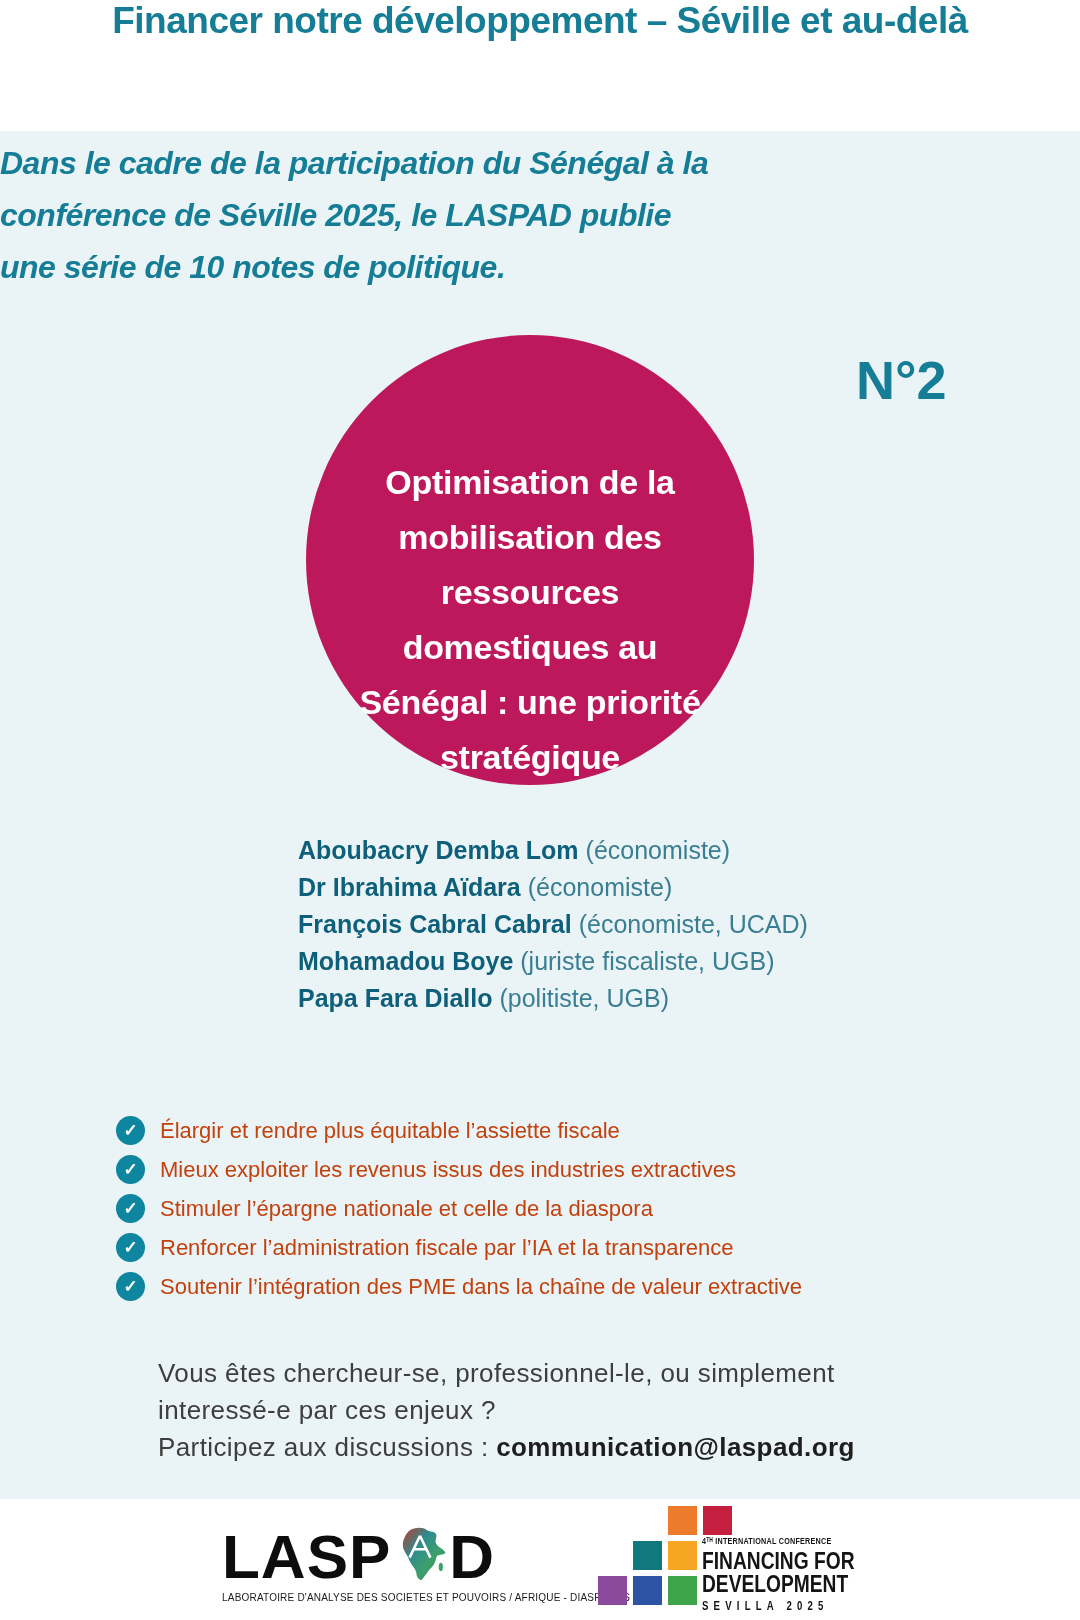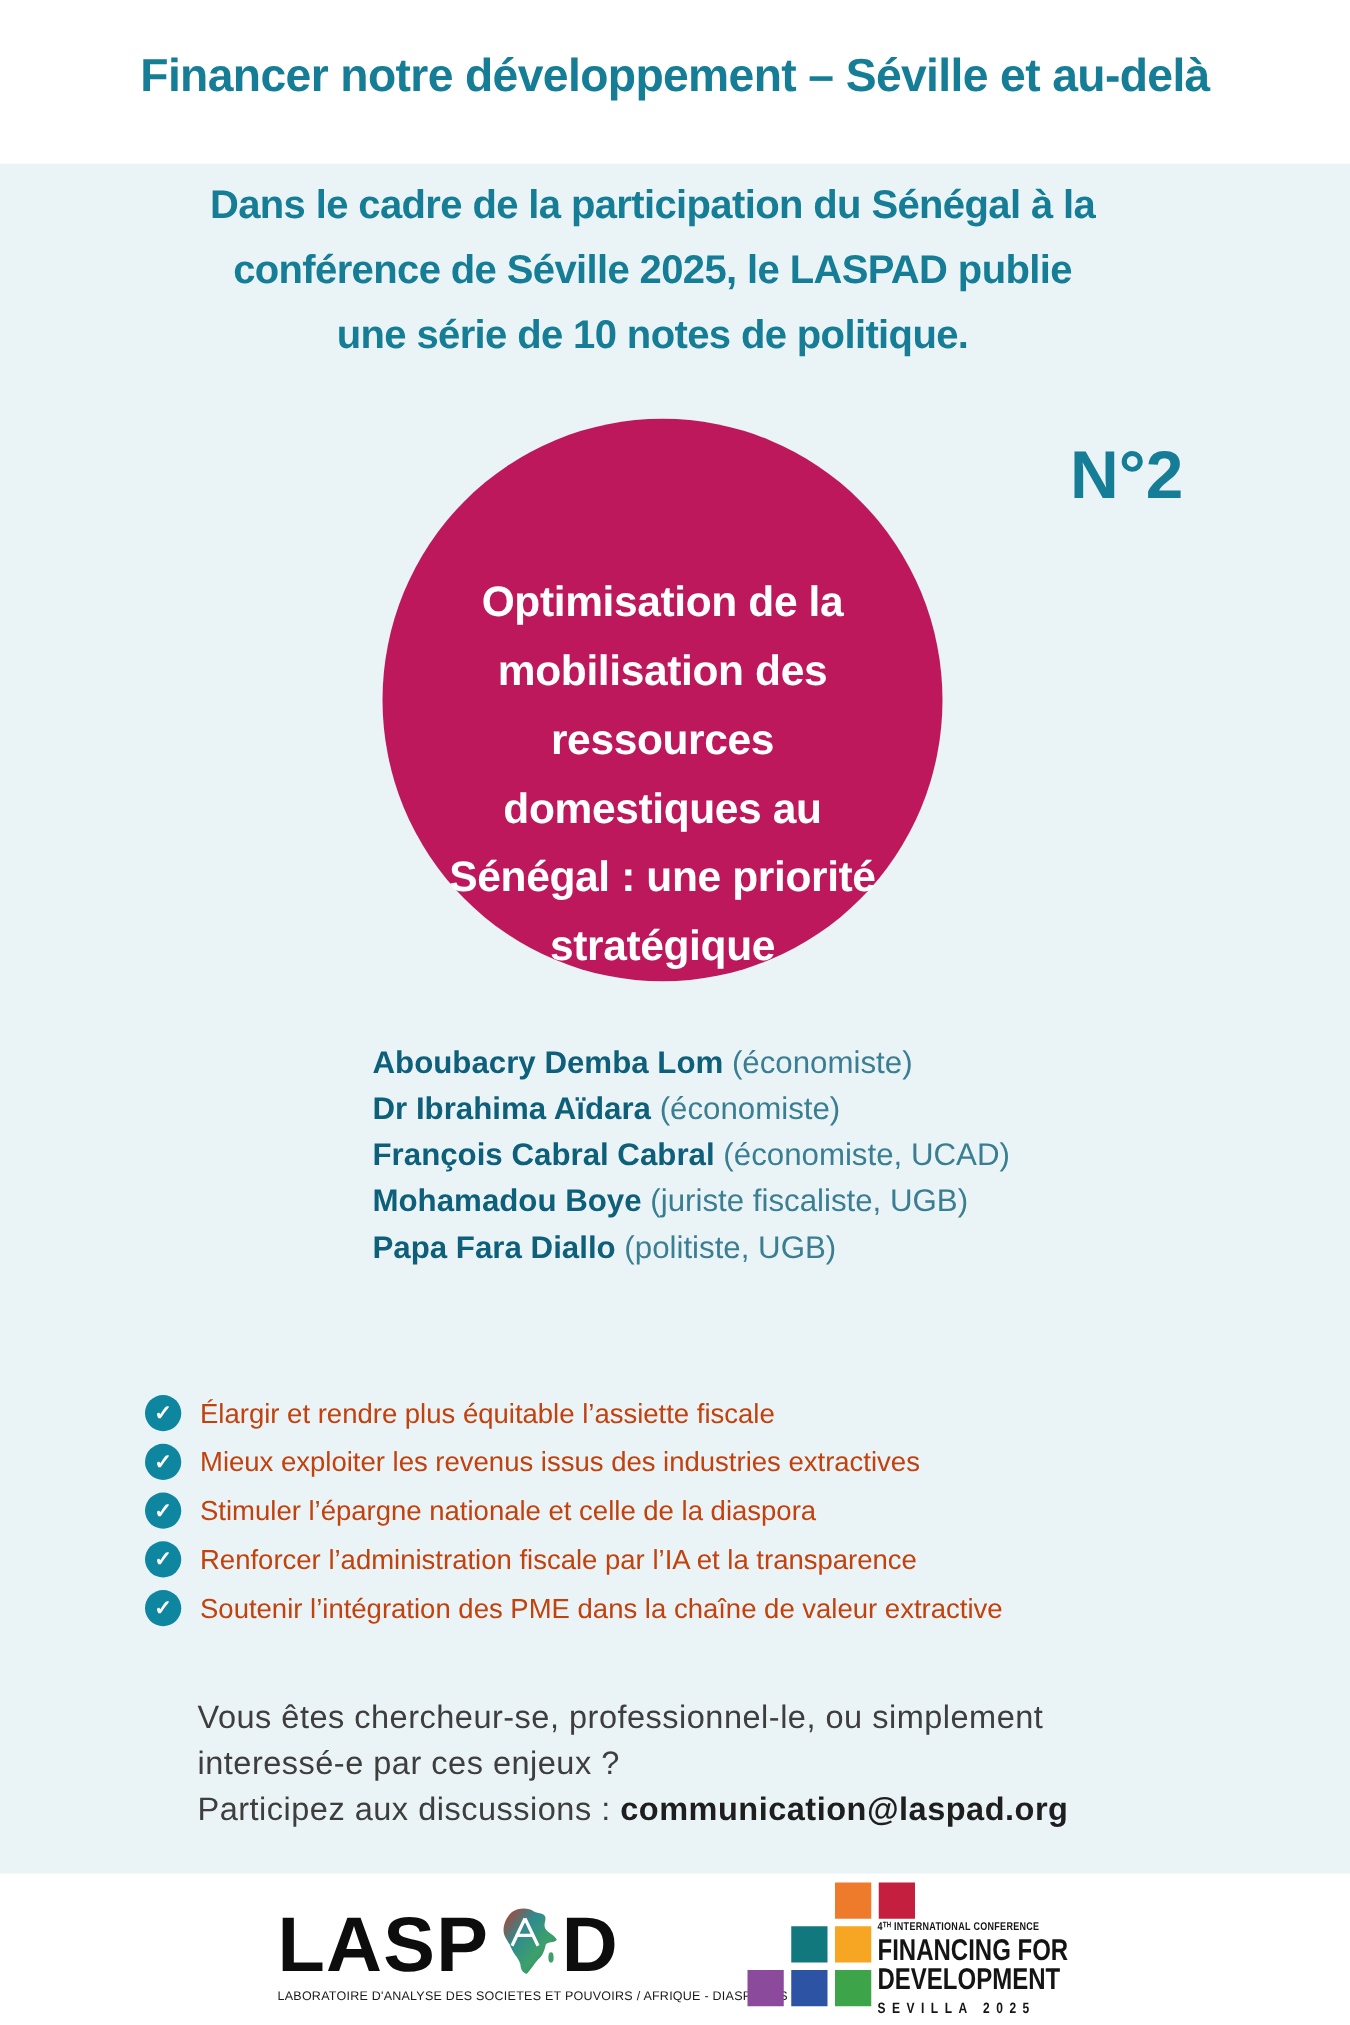--- a/index.html
+++ b/index.html
@@ -4,29 +4,29 @@
 <style>
   html,body { margin:0; padding:0; background:#888; }
   .page {
     position:relative; width:1080px; height:1620px; margin:0 auto;
     background:#FFFFFF; overflow:hidden;
     font-family:"Liberation Sans", sans-serif;
   }
   
   .band-top { position:absolute; left:0; top:0; width:1080px; height:131px; background:#FFFFFF; }
   .page-title {
-    margin:0; padding-top:40px; text-align:center;
+    margin:0; text-align:center;
     font-size:37px; font-weight:bold; letter-spacing:-0.5px; color:#157D95;
   }
   
   .band-main { position:absolute; left:0; top:131px; width:1080px; height:1368px; background:#EAF3F6; }
   .intro {
     position:absolute; left:0; top:6px; width:1044px; margin:0;
-    text-align:center; white-space:pre-line;
-    font-size:32px; font-weight:bold; letter-spacing:-0.5px; line-height:52px; color:#157D95;
+    white-space:pre-line;
+    font-size:32px; font-weight:bold; letter-spacing:-0.5px; line-height:52px; color:#157D95;font-style:italic;
   }
   .note-number {
     position:absolute; left:856px; top:222px;
     font-size:54px; font-weight:bold; color:#157D95; line-height:54px;
   }
   .circle {
     position:absolute; left:306px; top:204px; width:448px; height:450px;
     background:#be185d; border-radius:50%;
     display:flex; align-items:flex-end; justify-content:center;
   }
@@ -50,21 +50,21 @@
   .check-label { margin-left:15px; font-size:22px; font-weight:normal; color:#c2410c; letter-spacing:0; }
   .outreach {
     position:absolute; left:158px; top:1224px;
     font-size:26px; line-height:37px; letter-spacing:0.4px; color:#3E3E3E;
   }
   .email { font-weight:bold; color:#1E1E1E; }
   
   .band-footer { position:absolute; left:0; top:1499px; width:1080px; height:121px; background:#FFFFFF; }
   .laspad { position:absolute; left:222px; top:26px; }
   .laspad-word {
-    display:flex; align-items:flex-start;
+    display:flex; align-items:center;
     font-size:62px; font-weight:bold; letter-spacing:1px; color:#0D0D0D; line-height:64px;
   }
   .laspad-word svg { margin:0 3px 4px 3px; }
   .laspad-tag { margin-top:3px; font-size:10px; letter-spacing:0.2px; color:#1A1A1A; }
   .ffd { position:absolute; left:0; top:0; width:1080px; height:89px; }
   .sq { position:absolute; width:29px; height:29px; }
   .sq-orange { background:#EE7A2B; left:668px; top:7px; }
   .sq-red    { background:#C41F3E; left:703px; top:7px; }
   .sq-teal   { background:#11797E; left:633px; top:42px; }
   .sq-amber  { background:#F6A623; left:668px; top:42px; }

